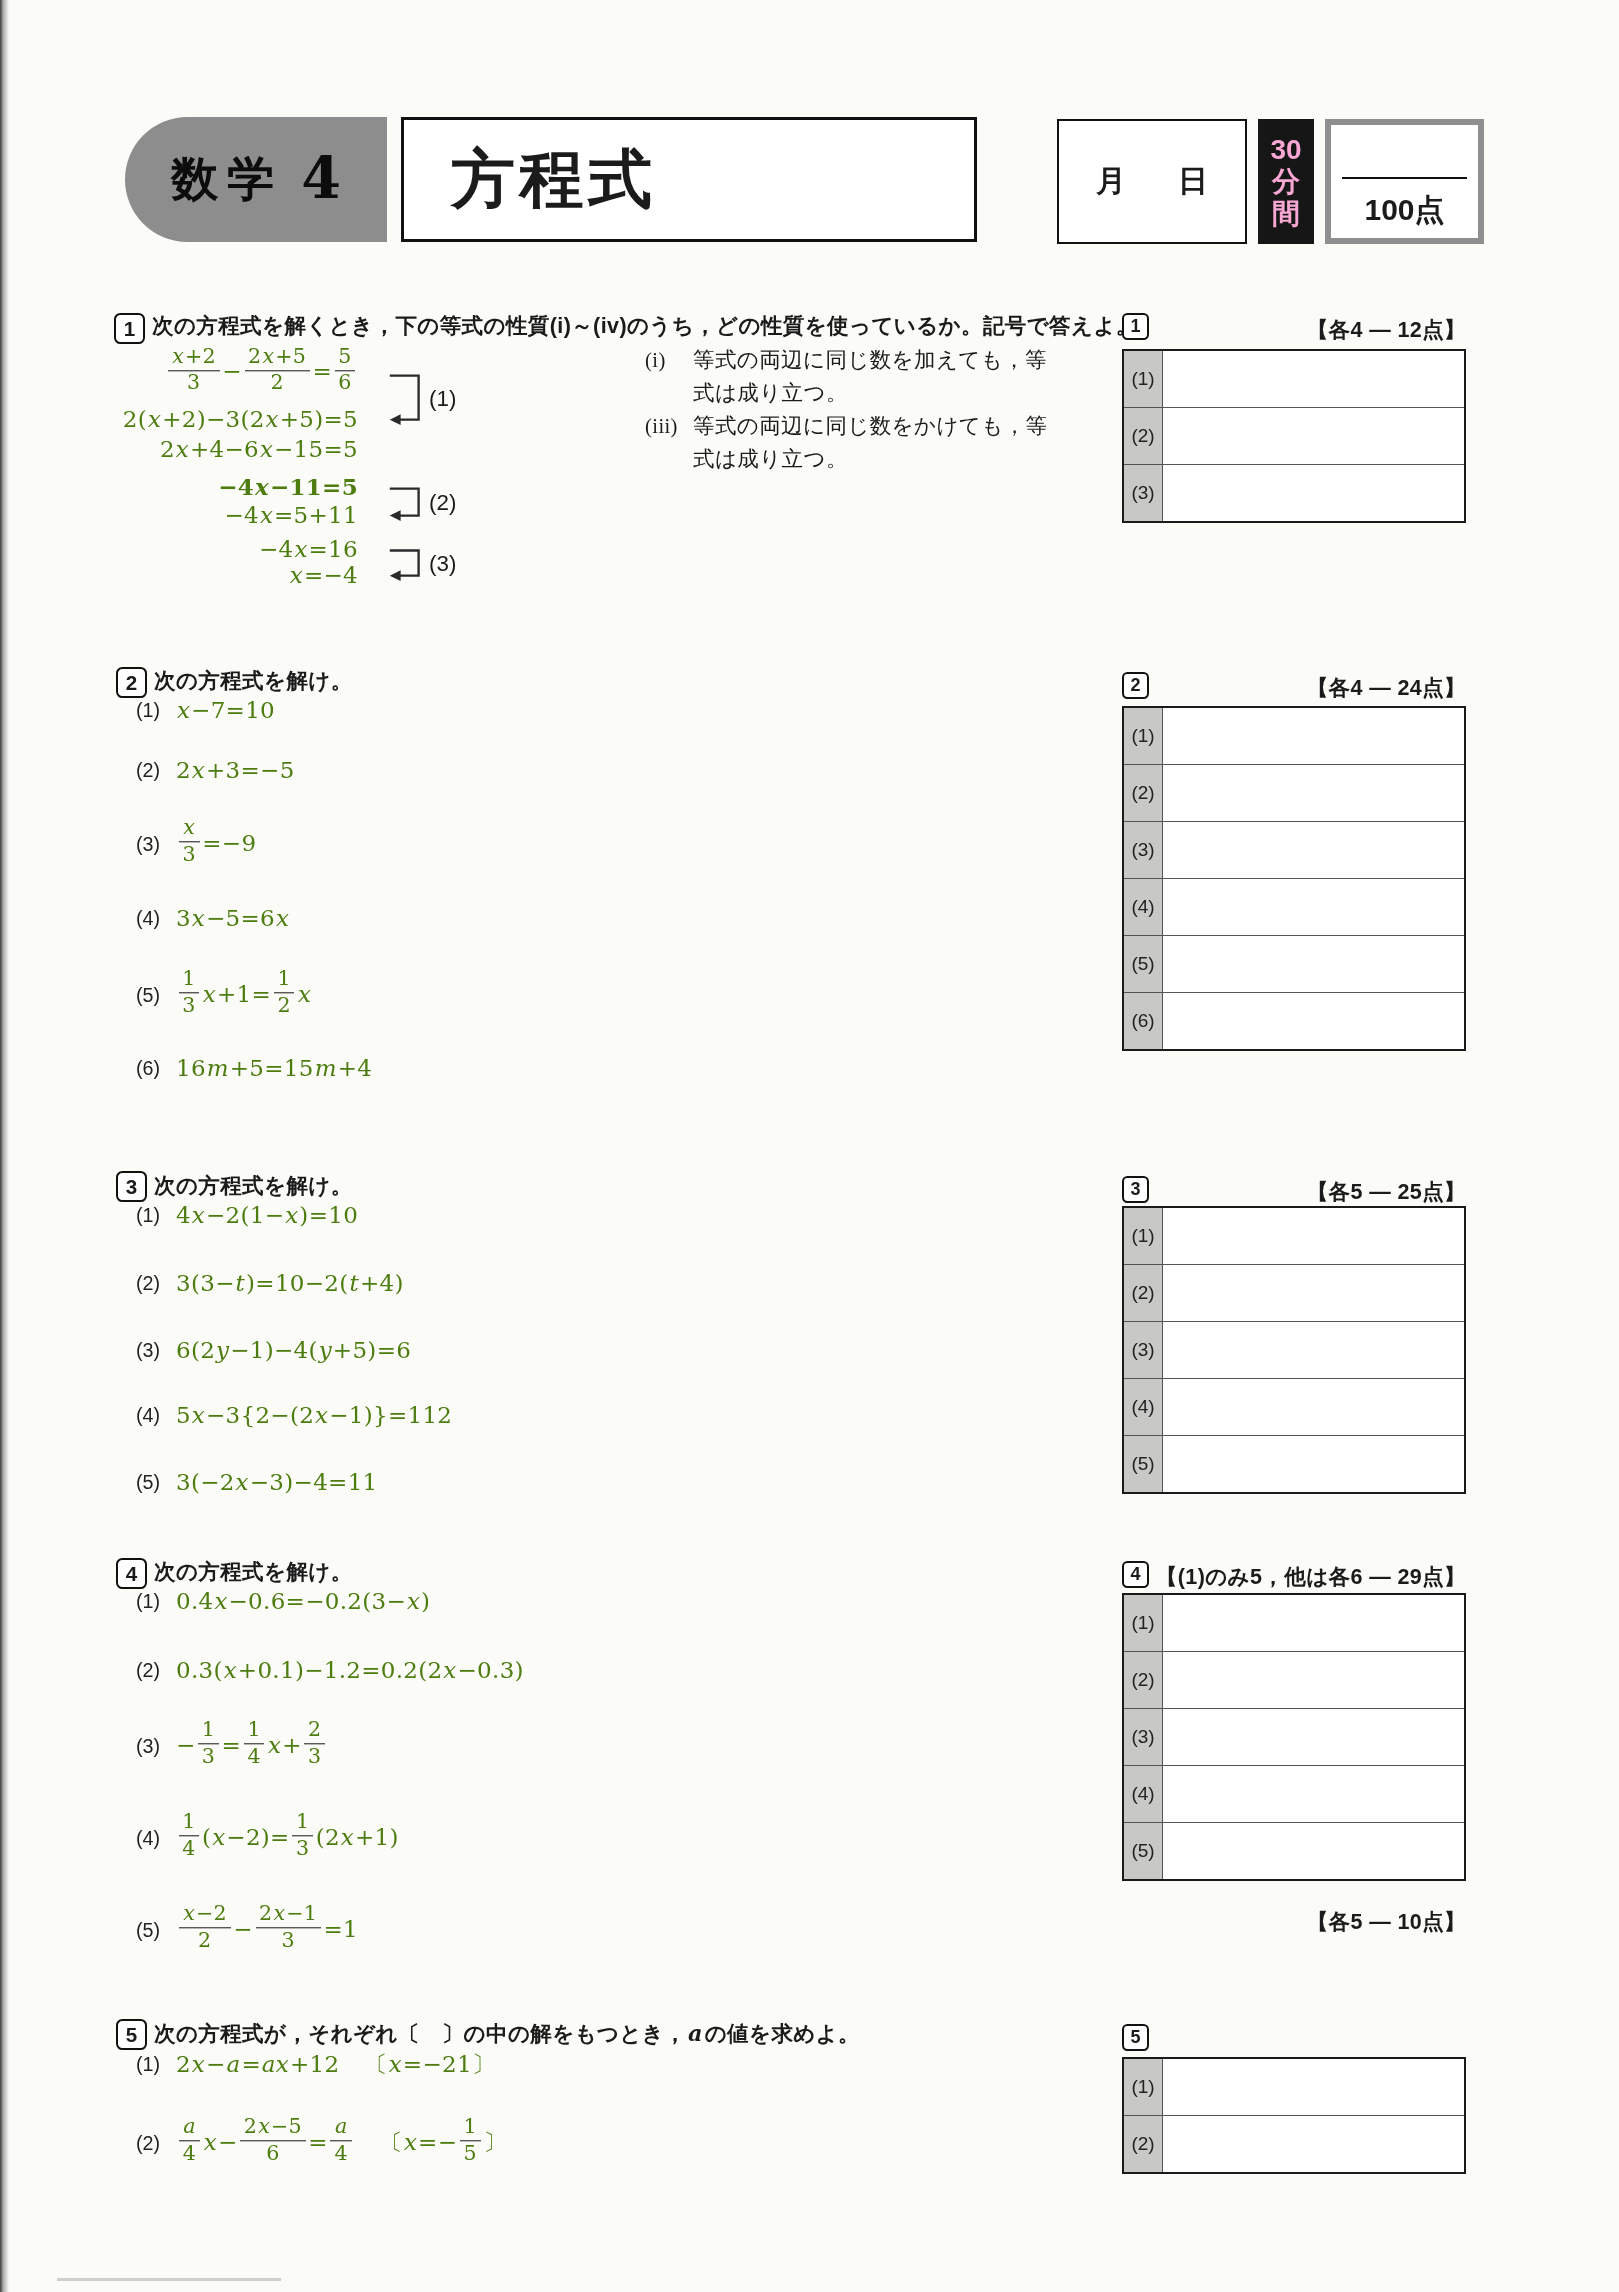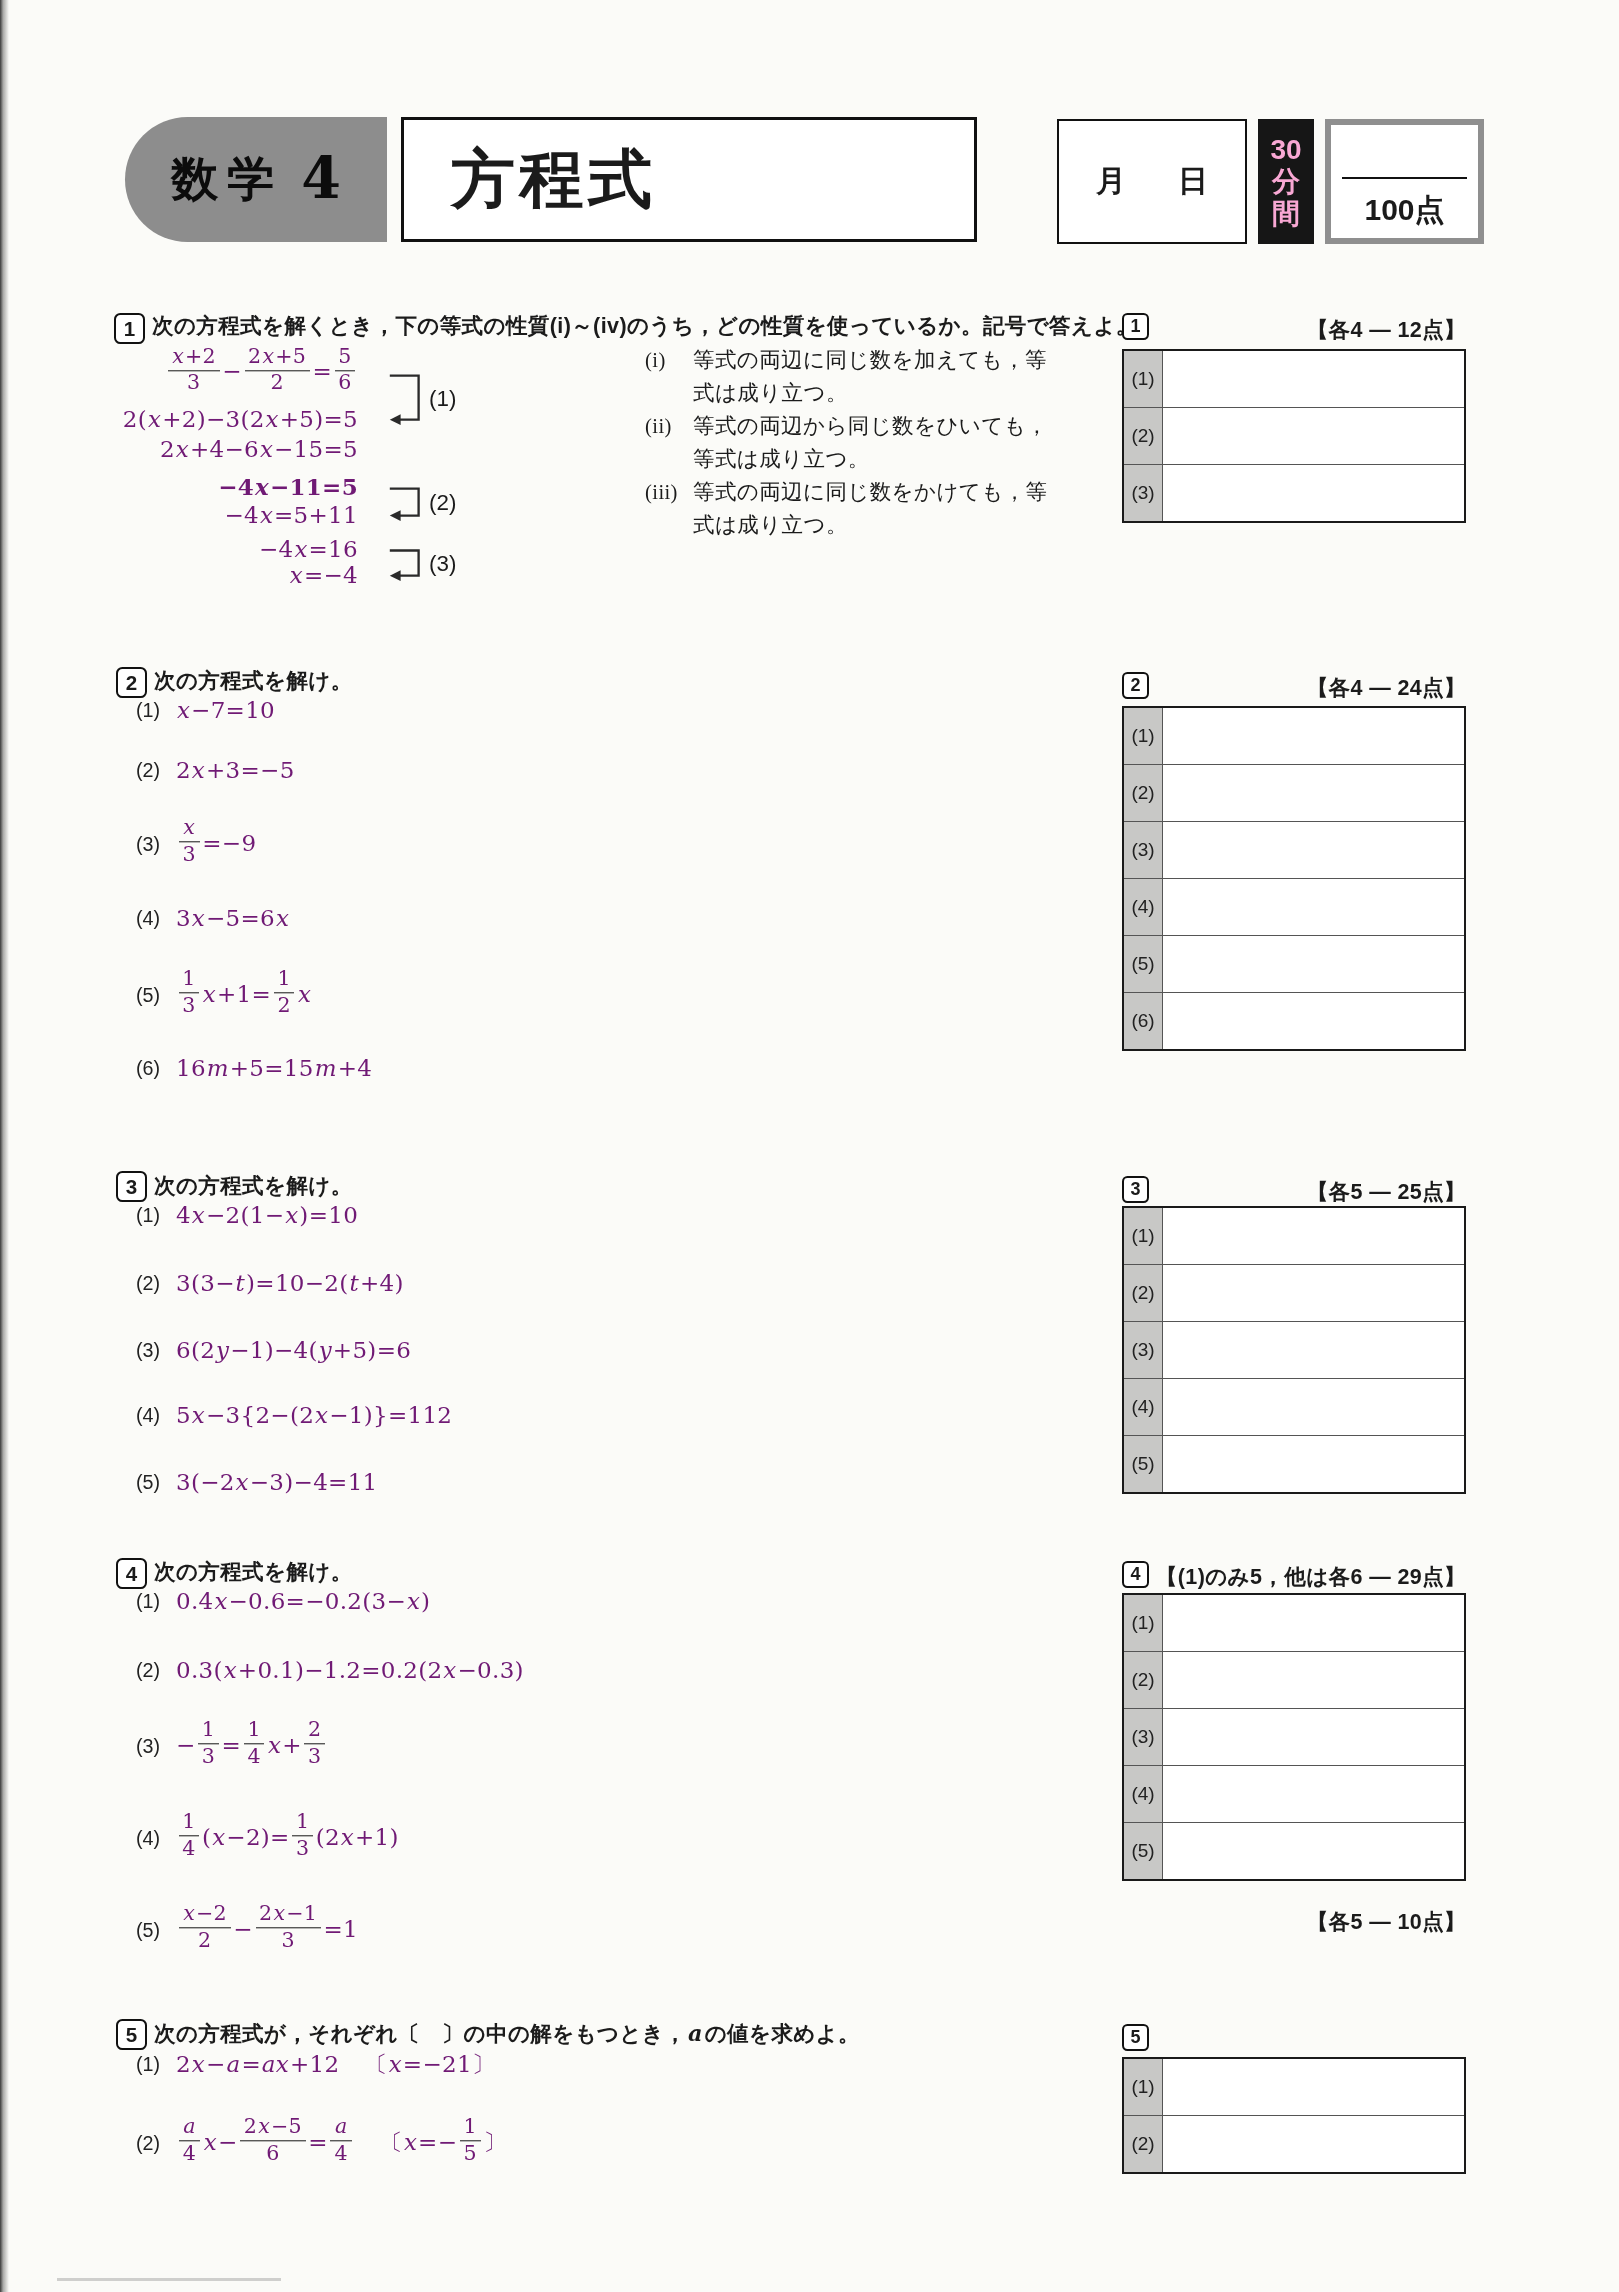--- a/index.html
+++ b/index.html
@@ -34,21 +34,21 @@
   .scoreline{position:absolute;left:10.7px;right:10.7px;top:52px;border-top:2.7px solid #111;}
   .scoretext{position:absolute;left:0;right:0;bottom:7.2px;text-align:center;font-size:30px;font-weight:bold;}
 
   
   .pbadge{position:absolute;width:27px;height:27px;border:2.7px solid #111;border-radius:6.3px;background:#fff;
         box-sizing:content-box;display:flex;align-items:center;justify-content:center;
         font-size:20.6px;font-weight:bold;font-family:var(--goth);}
   .intro{position:absolute;font-size:21.5px;font-weight:600;letter-spacing:0.4px;white-space:nowrap;line-height:30px;}
   .intro .mvar{font-family:var(--math);font-style:italic;font-weight:bold;font-size:22.4px;padding:0 1.8px;}
 
-  .math{font-family:var(--math);font-size:23px;color:#701a75;letter-spacing:0.3px;white-space:nowrap;}
+  .math{font-family:var(--math);font-size:23px;color:#4d7c0f;letter-spacing:0.3px;white-space:nowrap;}
   .math i{font-style:italic;padding:0 0.9px;}
   .frac{display:inline-flex;flex-direction:column;vertical-align:middle;text-align:center;
         margin:0 2.7px;transform:translateY(-2.7px);}
   .fnum,.fden{display:block;font-size:20.6px;line-height:1.15;padding:0.9px 3.6px;}
   .fden{border-top:1.8px solid #141414;}
 
   .steps{position:absolute;}
   .sline{position:absolute;right:0;display:flex;align-items:center;justify-content:flex-end;}
   .bracket{position:absolute;}
   .bracket svg{position:absolute;left:0;top:0;}
@@ -157,21 +157,20 @@
         </div>
         <div class="bracket" style="left: 388px; top: 546px; width: 134px; height: 36px;">
           <svg width="36" height="36" viewBox="0 0 40 40">
             <path d="M2 5 H34 V33 H12" fill="none" stroke="#2a2a2a" stroke-width="2.6"></path>
             <polygon points="2,33 14,27 14,39" fill="#2a2a2a"></polygon>
           </svg>
           <span class="blabel">(3)</span>
         </div>
         <div class="props" style="left: 645px; top: 344px; width: 423px;">
           <div class="prop"><span class="plab">(i)</span><span>等式の両辺に同じ数を加えても，等式は成り立つ。</span></div>
-          <div class="prop"><span class="plab">(ii)</span><span>等式の両辺から同じ数をひいても，等式は成り立つ。</span></div>
           <div class="prop"><span class="plab">(iii)</span><span>等式の両辺に同じ数をかけても，等式は成り立つ。</span></div>
         </div>
       </div>
       <div>
         <div class="pbadge" style="left: 116px; top: 667px;">2</div>
         <div class="intro" style="left: 154px; top: 666px;"><span>次の方程式を解け。</span></div>
         <div class="pitem" style="left: 136px; top: 692px; height: 36px;">
           <span class="ilabel">(1)</span>
           <span class="math"><span><i>x</i>−7=10</span></span>
         </div>

